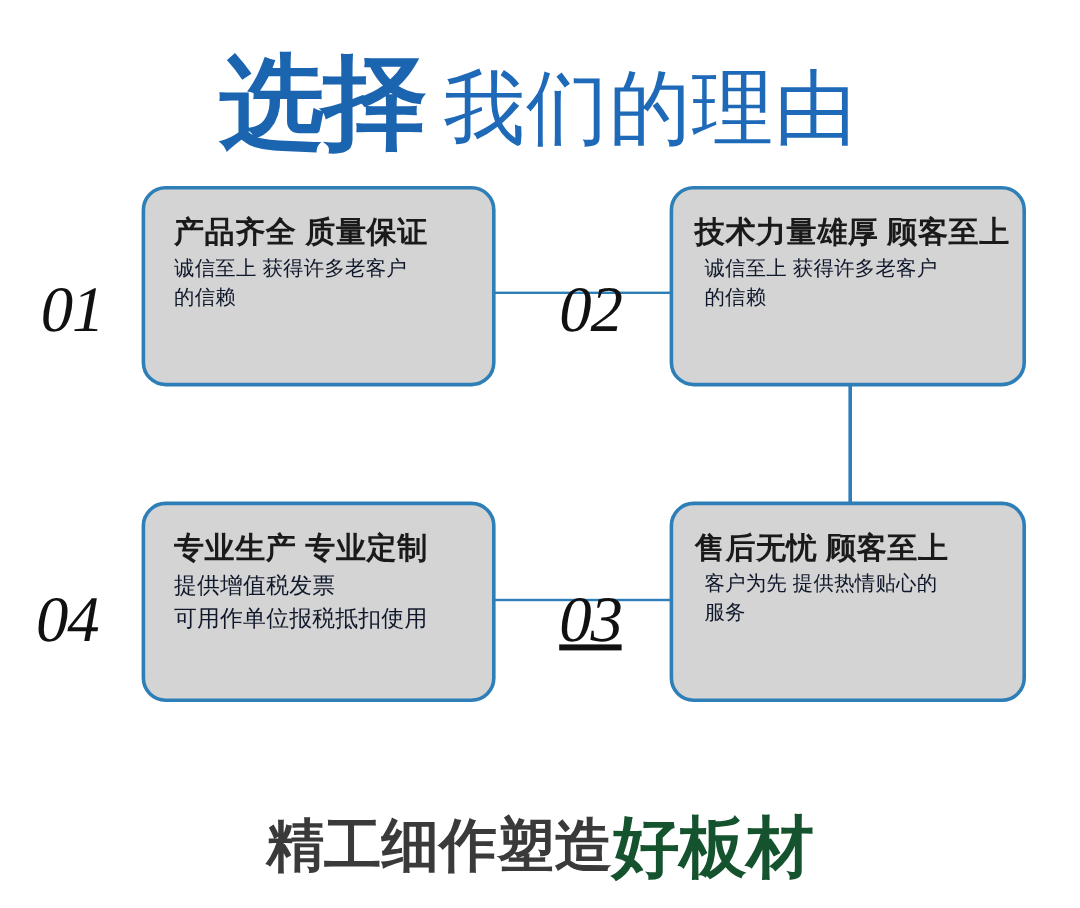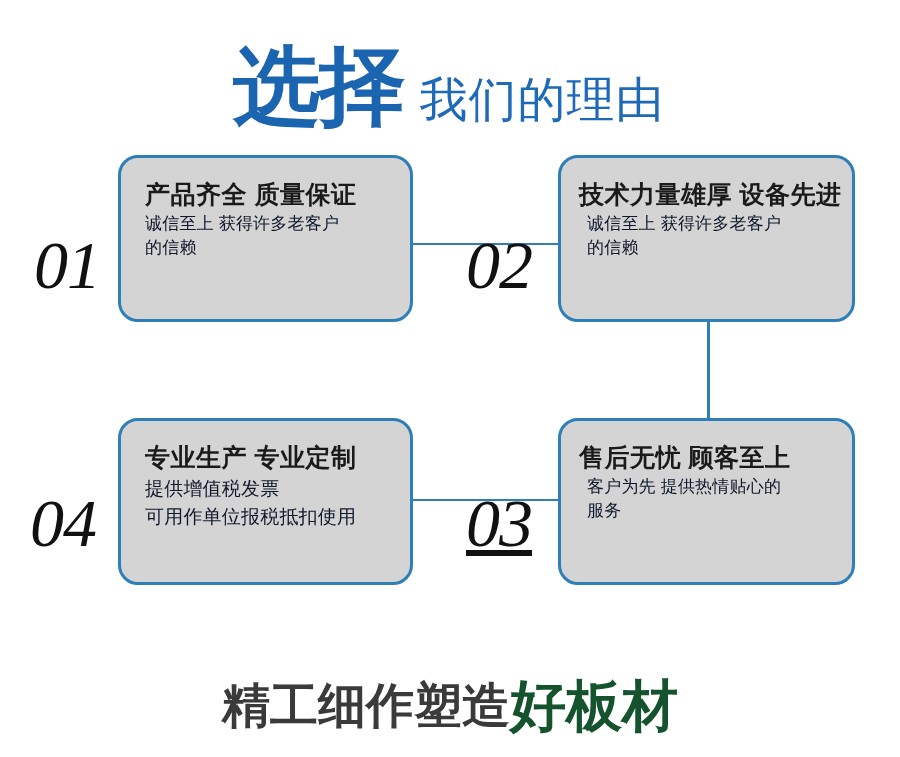--- a/index.html
+++ b/index.html
@@ -31,21 +31,21 @@
     font-size: 86px;
     line-height: 0.98;
     font-weight: 700;
     color: #1b64b0;
     letter-spacing: -2px;
     display: block;
     transform: scaleX(1.02);
     transform-origin: right bottom;
   }
   .header-light {
-    font-size: 48px;
+    font-size: 68px;
     line-height: 1.0;
     font-weight: 400;
     color: #1f6ab8;
     display: block;
     letter-spacing: 1px;
     padding-left: 16px;
     padding-bottom: 4px;
   }
 
   
@@ -91,21 +91,21 @@
   }
   .card.variant-tight { padding-left: 18px; }
   .card.variant-tight .card-body { padding-left: 8px; }
   .card.variant-big .card-body { font-size: 19px; line-height: 1.5; }
 
   .card-number {
     position: absolute;
     font-family: "Liberation Serif", "DejaVu Serif", serif;
     font-style: italic;
     font-weight: 400;
-    font-size: 68px;
+    font-size: 54px;
     line-height: 1;
     color: #111111;
     letter-spacing: -1px;
     white-space: nowrap;
   }
 
   
   .footer {
     position: absolute;
     left: 0;
@@ -148,21 +148,21 @@
   <div class="card" style="left:118px; top:155px; width:295px; height:167px;">
     <div class="card-title">产品齐全 质量保证</div>
     <div class="card-body">
       <div>诚信至上 获得许多老客户</div>
       <div>的信赖</div>
     </div>
   </div>
   <div class="card-number" style="left:34px; top:231px;">01</div>
 
   <div class="card variant-tight" style="left:558px; top:155px; width:297px; height:167px;">
-    <div class="card-title">技术力量雄厚 设备先进</div>
+    <div class="card-title">技术力量雄厚 顾客至上</div>
     <div class="card-body">
       <div>诚信至上 获得许多老客户</div>
       <div>的信赖</div>
     </div>
   </div>
   <div class="card-number" style="left:466px; top:231px;">02</div>
 
   <div class="card variant-big" style="left:118px; top:418px; width:295px; height:167px;">
     <div class="card-title">专业生产 专业定制</div>
     <div class="card-body">

